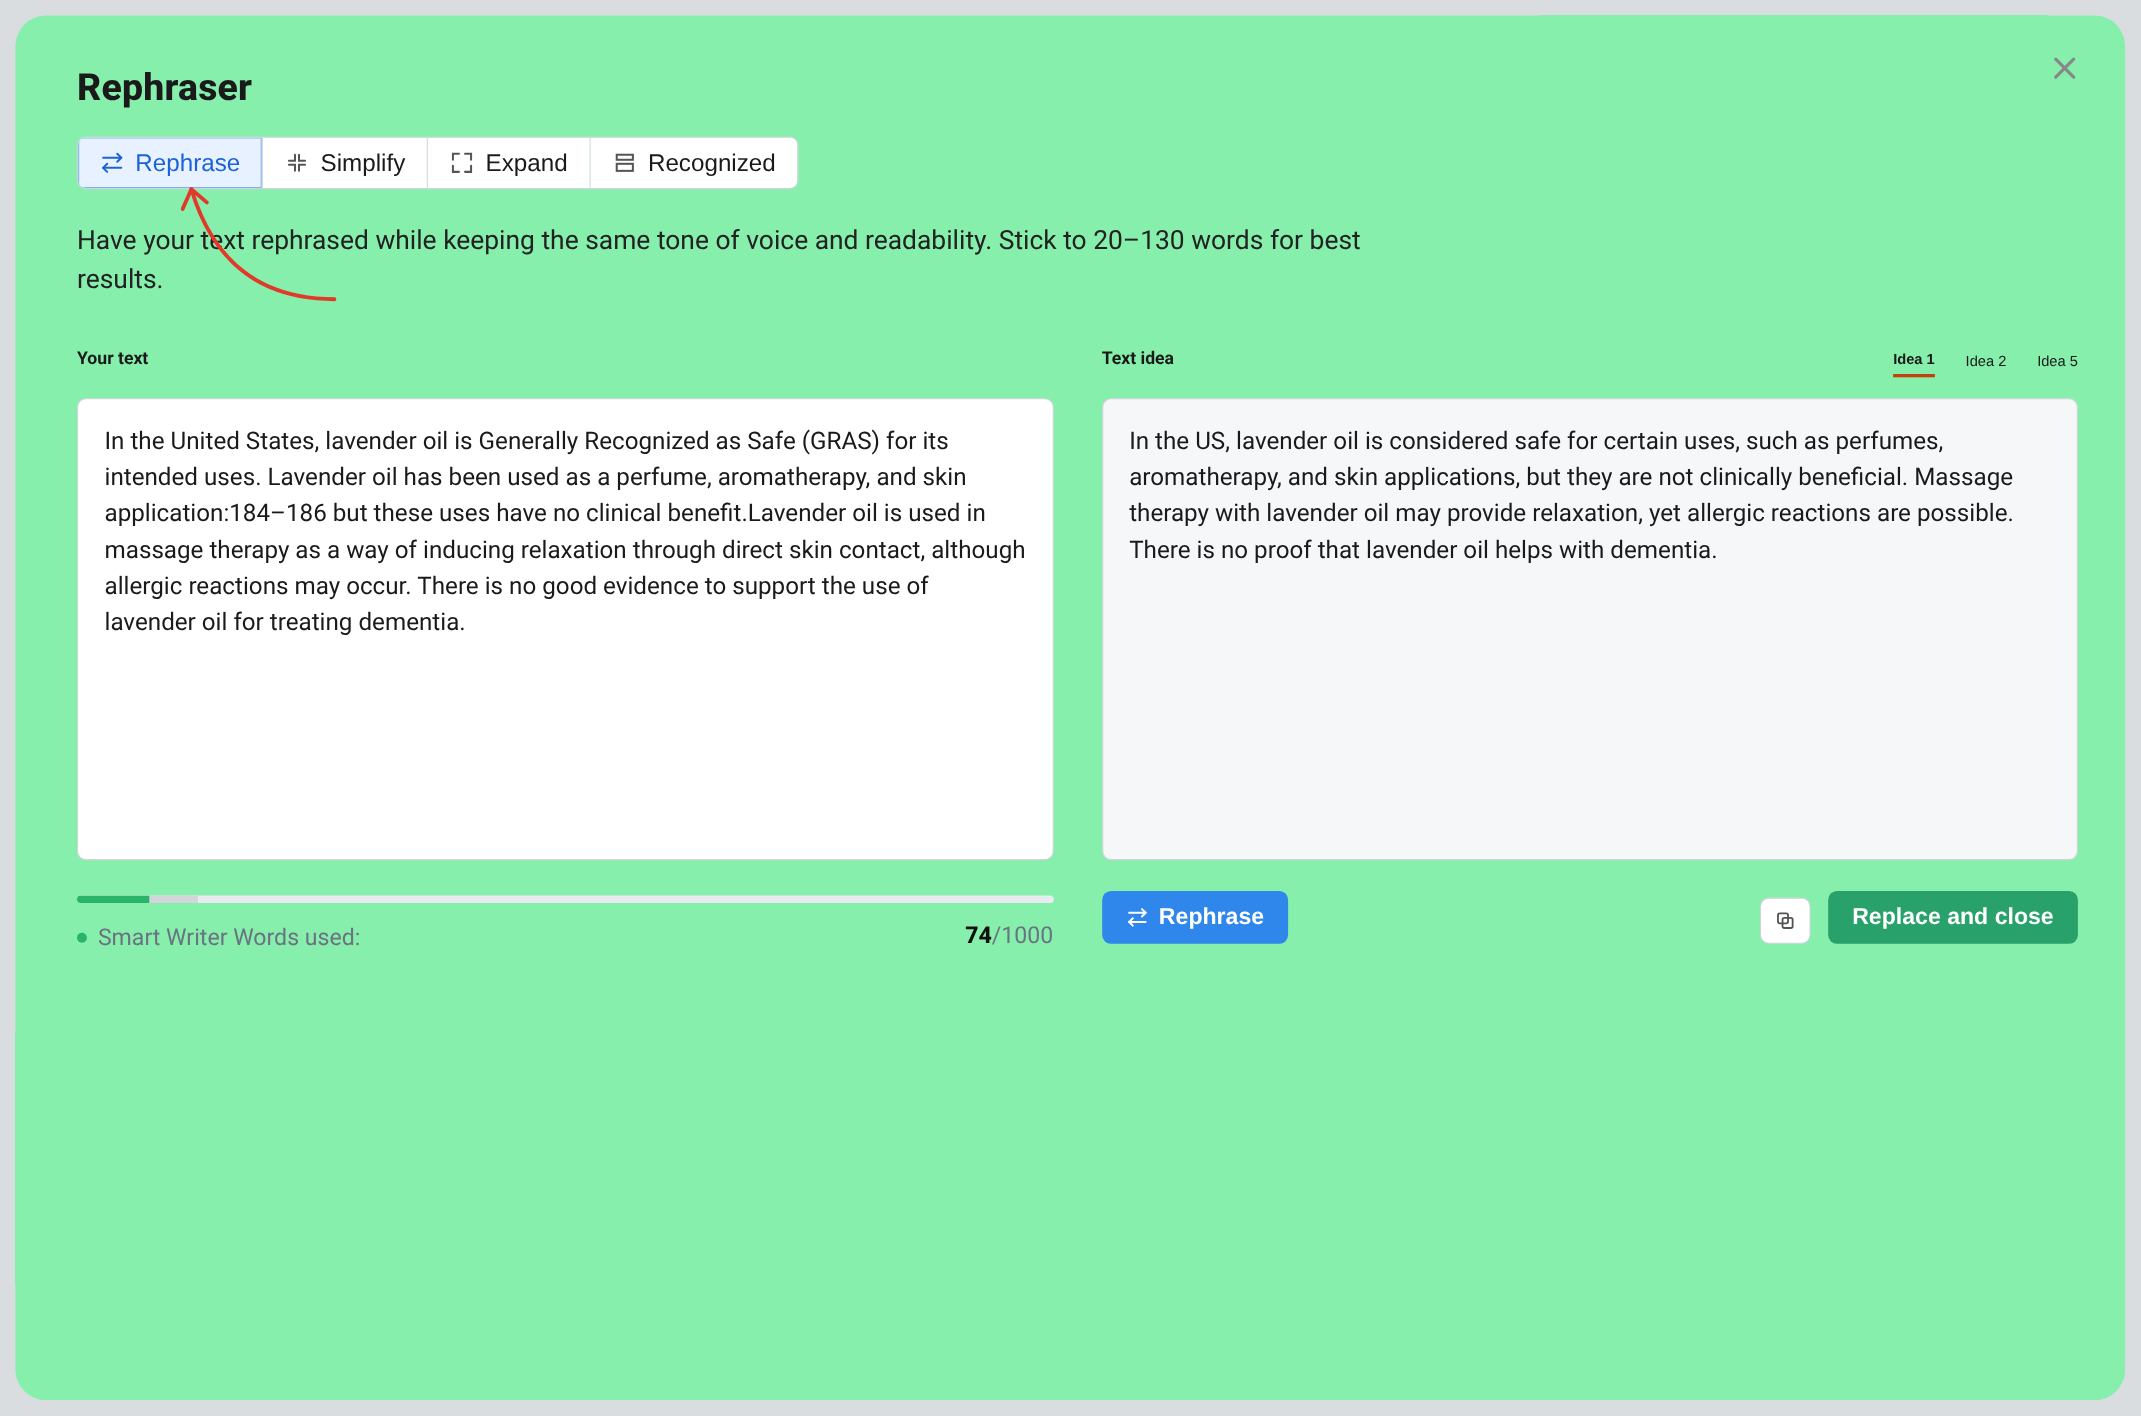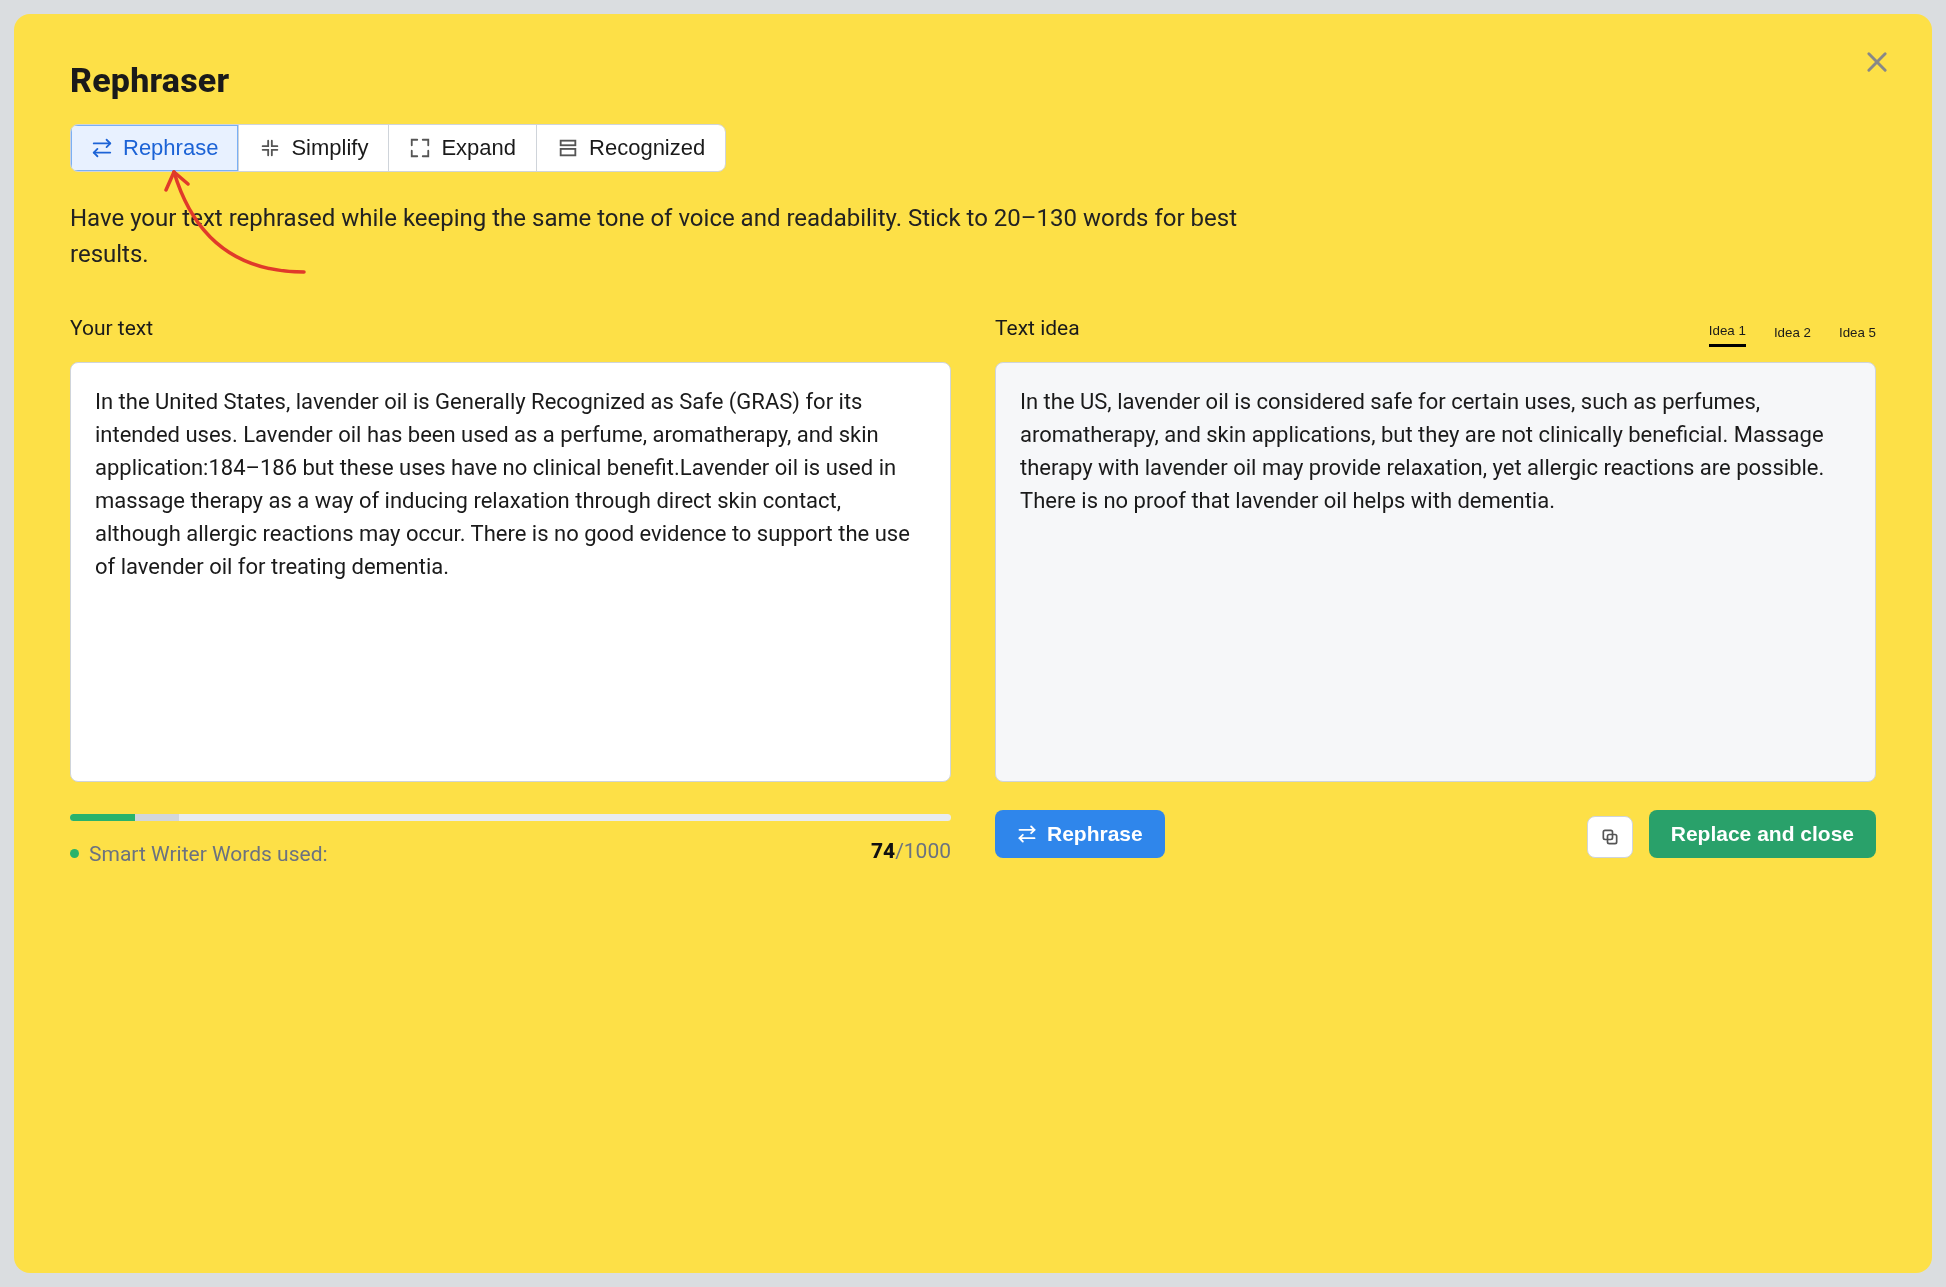--- a/index.html
+++ b/index.html
@@ -13,25 +13,25 @@
     justify-content: center;
   }
   .backdrop {
     position: fixed;
     inset: 0;
     background: #dadde0;
   }
   .modal {
     position: relative;
     margin: 14px;
-    background: #fde047;
-    border-radius: 16px;
+    background: #86efac;
+    border-radius: 28px;
     width: calc(100% - 28px);
     min-height: calc(100% - 28px);
-    padding: 46px 56px 56px 56px;
+    padding: 46px 43px 56px 56px;
   }
   .close-btn {
     position: absolute;
     top: 30px;
     right: 36px;
     width: 38px;
     height: 38px;
     border: none;
     background: transparent;
     cursor: pointer;
@@ -92,39 +92,39 @@
   }
 
   .col-header {
     display: flex;
     justify-content: space-between;
     align-items: baseline;
     margin-bottom: 14px;
     height: 32px;
   }
   .col-label {
-    font-size: 21px;
-    font-weight: 400;
+    font-size: 16px;
+    font-weight: 700;
   }
   .idea-tabs {
     display: flex;
     gap: 28px;
     font-size: 21px;
     font-weight: 500;
   }
   .idea-tab {
     border: none;
     background: none;
     cursor: pointer;
     padding-bottom: 6px;
     color: #1a1a1a;
   }
   .idea-tab.active {
-    font-weight: 400;
-    border-bottom: 3px solid #000000;
+    font-weight: 700;
+    border-bottom: 3px solid #c2410c;
   }
 
   .textbox {
     border: 1px solid #cfd4da;
     border-radius: 8px;
     padding: 22px 24px;
     min-height: 420px;
     font-size: 22px;
     line-height: 1.5;
     color: #1a1a1a;

